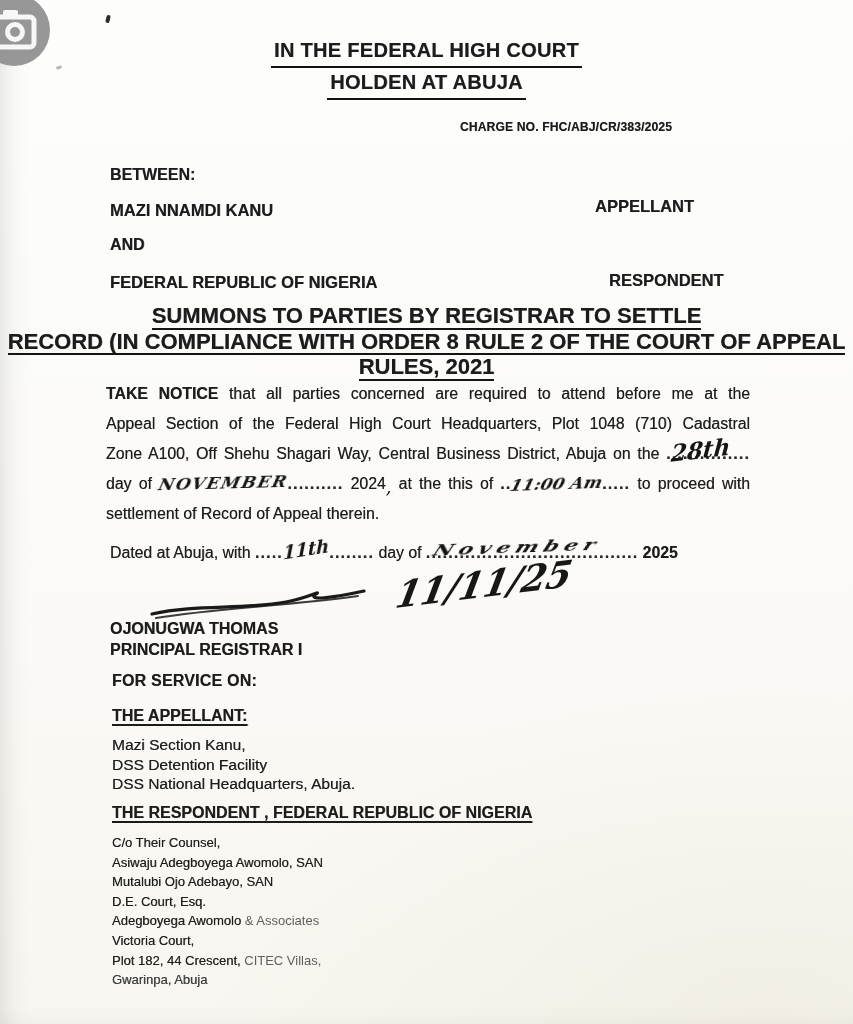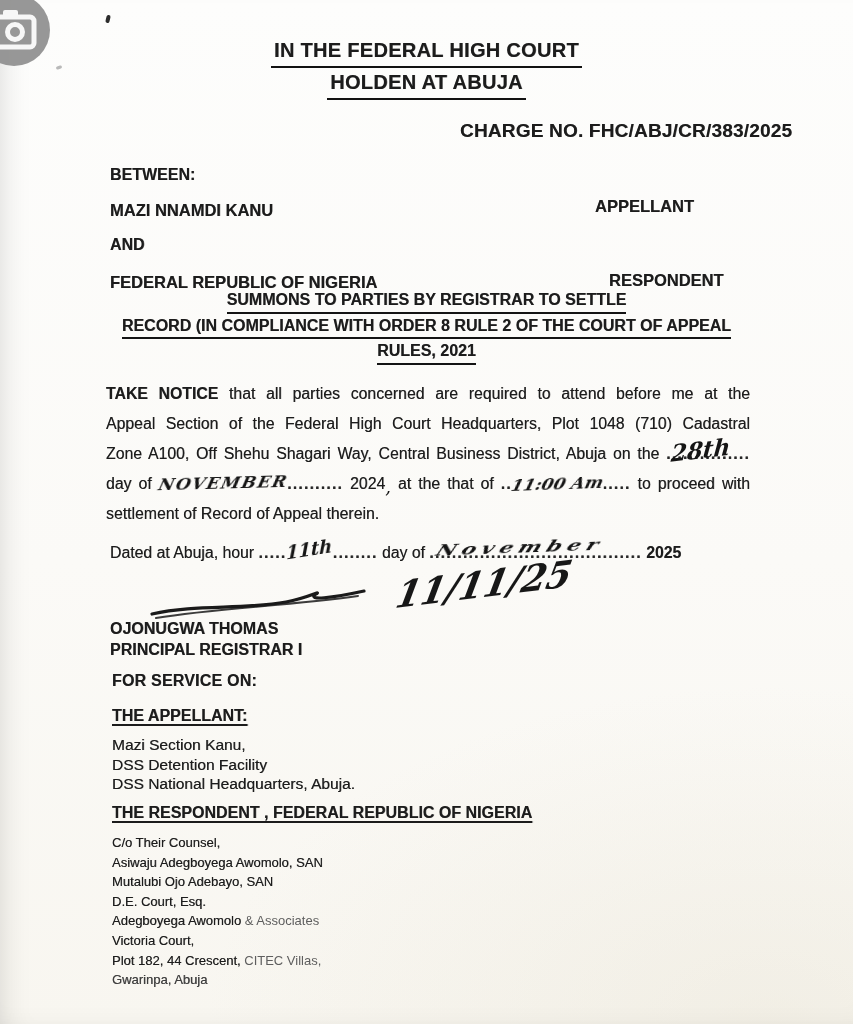--- a/index.html
+++ b/index.html
@@ -14,28 +14,28 @@
     font-family:"Liberation Sans", sans-serif;
     color:#1c1c1c;
   }
   .abs{position:absolute;}
   .print{color:#1c1c1c;text-shadow:0.35px 0 0 rgba(28,28,28,0.6);}
   .b{font-weight:700;}
   .u{text-decoration:underline;text-decoration-thickness:2px;text-underline-offset:3px;}
   .center{left:0;width:853px;text-align:center;}
   .court-head{top:36px;font-size:20px;line-height:29px;letter-spacing:.3px;}
   .court-head .hl{display:inline-block;border-bottom:2.6px solid #121212;padding:0 3px 1px;}
-  .charge{top:120px;left:460px;font-size:19px;letter-spacing:.2px;}
+  .charge{top:120px;left:460px;font-size:12px;letter-spacing:.2px;}
   .between{top:166px;left:110px;font-size:16px;}
   .party-name-1{top:201px;left:110px;font-size:16.5px;}
   .role-appellant{top:197px;left:595px;font-size:16.5px;}
   .and-lbl{top:236px;left:110px;font-size:16px;}
   .party-name-2{top:273px;left:110px;font-size:16.5px;}
   .role-respondent{top:271px;left:594px;font-size:16.5px;margin-left:15px;}
-  .doc-title{top:288px;font-size:16px;line-height:23.5px;}
+  .doc-title{top:304px;font-size:22px;line-height:23.5px;}
   .doc-title .tl{display:inline-block;border-bottom:2.2px solid #141414;padding-bottom:0px;}
   .notice{top:379px;left:106px;width:644px;font-size:15.8px;line-height:29.8px;}
   .line{white-space:nowrap;}
   .line.j{text-align:justify;text-align-last:justify;}
   .dots{font-weight:700;letter-spacing:1.2px;color:#262626;}
   .hand{font-family:"DejaVu Serif", serif;font-style:italic;color:#151515;text-shadow:none;}
   .blank{position:relative;display:inline-block;}
   .hand-28{position:absolute;left:4px;bottom:0px;font-size:23px;font-weight:700;transform:rotate(-7deg) skewX(-12deg);transform-origin:left bottom;}
   .hand-month{display:inline-block;font-size:17px;font-weight:700;letter-spacing:1.5px;transform:skewX(-14deg) rotate(-1.5deg);filter:blur(0.3px);}
   .hand-time{display:inline-block;font-size:17px;font-weight:700;transform:skewX(-16deg) rotate(-2deg);filter:blur(0.3px);}
@@ -89,26 +89,26 @@
   <div class="abs center doc-title print b">
     <span class="tl">SUMMONS TO PARTIES BY REGISTRAR TO SETTLE</span><br>
     <span class="tl">RECORD (IN COMPLIANCE WITH ORDER 8 RULE 2 OF THE COURT OF APPEAL</span><br>
     <span class="tl">RULES, 2021</span>
   </div>
 
   <div class="abs notice print">
     <div class="line j"><span class="b">TAKE NOTICE</span><span> that all parties concerned are required to attend before me at the</span></div>
     <div class="line j"><span>Appeal Section of the Federal High Court Headquarters, Plot 1048 (710) Cadastral</span></div>
     <div class="line j"><span>Zone A100, Off Shehu Shagari Way, Central Business District, Abuja on the </span><span class="blank"><span class="dots">...............</span><span class="hand hand-28">28th</span></span></div>
-    <div class="line j"><span>day of </span><span class="hand hand-month">NOVEMBER</span><span class="dots">..........</span><span> 2024</span><span class="hand ymark">,</span><span> at the that of </span><span class="dots">..</span><span class="hand hand-time">11:00 Am</span><span class="dots">.....</span><span> to proceed with</span></div>
+    <div class="line j"><span>day of </span><span class="hand hand-month">NOVEMBER</span><span class="dots">..........</span><span> 2024</span><span class="hand ymark">,</span><span> at the this of </span><span class="dots">..</span><span class="hand hand-time">11:00 Am</span><span class="dots">.....</span><span> to proceed with</span></div>
     <div class="line"><span>settlement of Record of Appeal therein.</span></div>
   </div>
 
   <div class="abs dated print">
-    <span>Dated at Abuja, hour </span><span class="dots">.....</span><span class="hand hand-11th">11th</span><span class="dots">........</span><span> day of </span><span class="month2"><span class="dots">......................................</span><span class="hand scrawl">November</span></span><span class="b"> 2025</span>
+    <span>Dated at Abuja, with </span><span class="dots">.....</span><span class="hand hand-11th">11th</span><span class="dots">........</span><span> day of </span><span class="month2"><span class="dots">......................................</span><span class="hand scrawl">November</span></span><span class="b"> 2025</span>
   </div>
 
   <div class="abs sig">
     <svg width="480" height="70" viewBox="0 0 480 70">
       <path d="M6 58 C 50 48, 96 54, 140 46 C 162 42, 176 34, 170 38 C 160 45, 186 42, 218 35" fill="none" stroke="#1a1a1a" stroke-width="3.2" stroke-linecap="round"></path>
       <path d="M10 62 C 70 52, 140 50, 212 40" fill="none" stroke="#1a1a1a" stroke-width="2" stroke-linecap="round" opacity="0.85"></path>
       <text x="0" y="0" transform="translate(248,52) rotate(-7) skewX(-18)" font-family="DejaVu Serif, serif" font-style="italic" font-weight="700" font-size="36" fill="#171717">11/11/25</text>
     </svg>
   </div>
 

